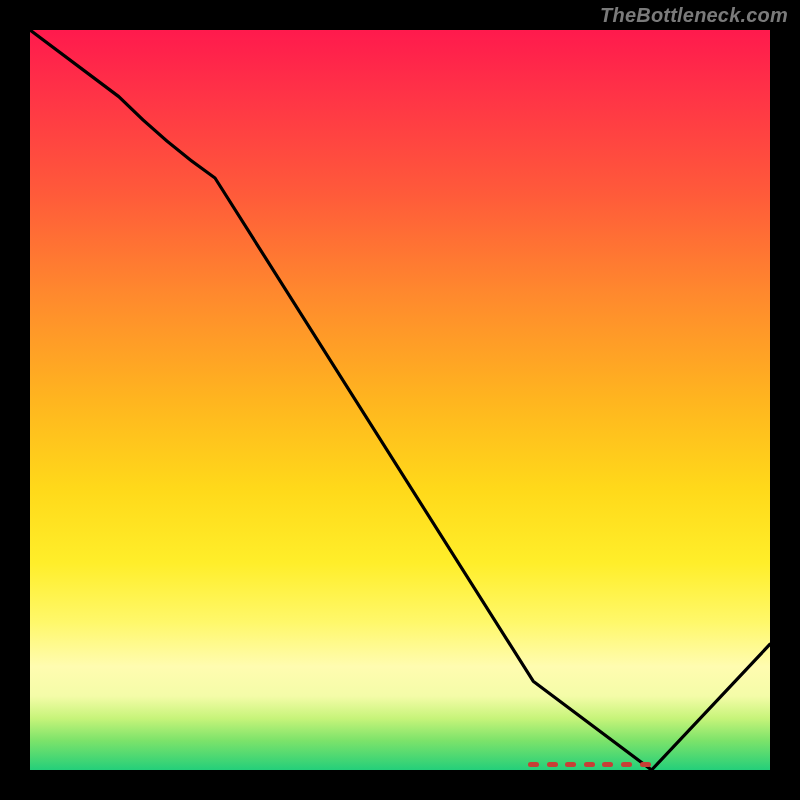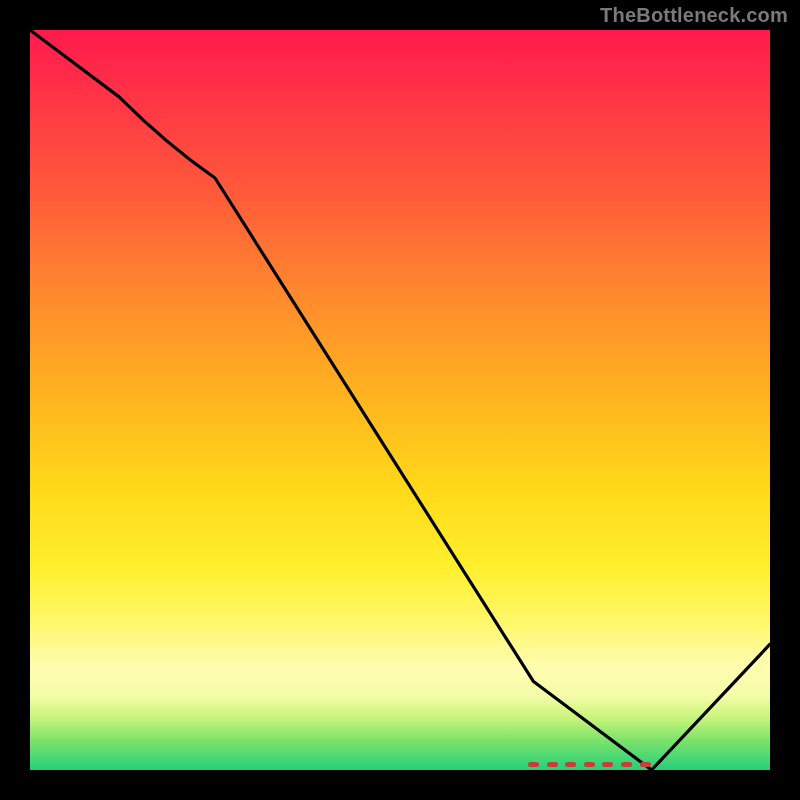--- a/index.html
+++ b/index.html
@@ -9,20 +9,21 @@
     height: 800px;
     background: #000;
     overflow: hidden;
     font-family: Arial, Helvetica, sans-serif;
   }
   .stage {
     position: relative;
     width: 800px;
     height: 800px;
     background: #000;
+    font-style: italic;
   }
   .watermark {
     position: absolute;
     top: 4px;
     right: 12px;
     color: #7a7a7a;
     font-size: 20px;
     font-weight: 600;
     letter-spacing: 0.2px;
     user-select: none;

